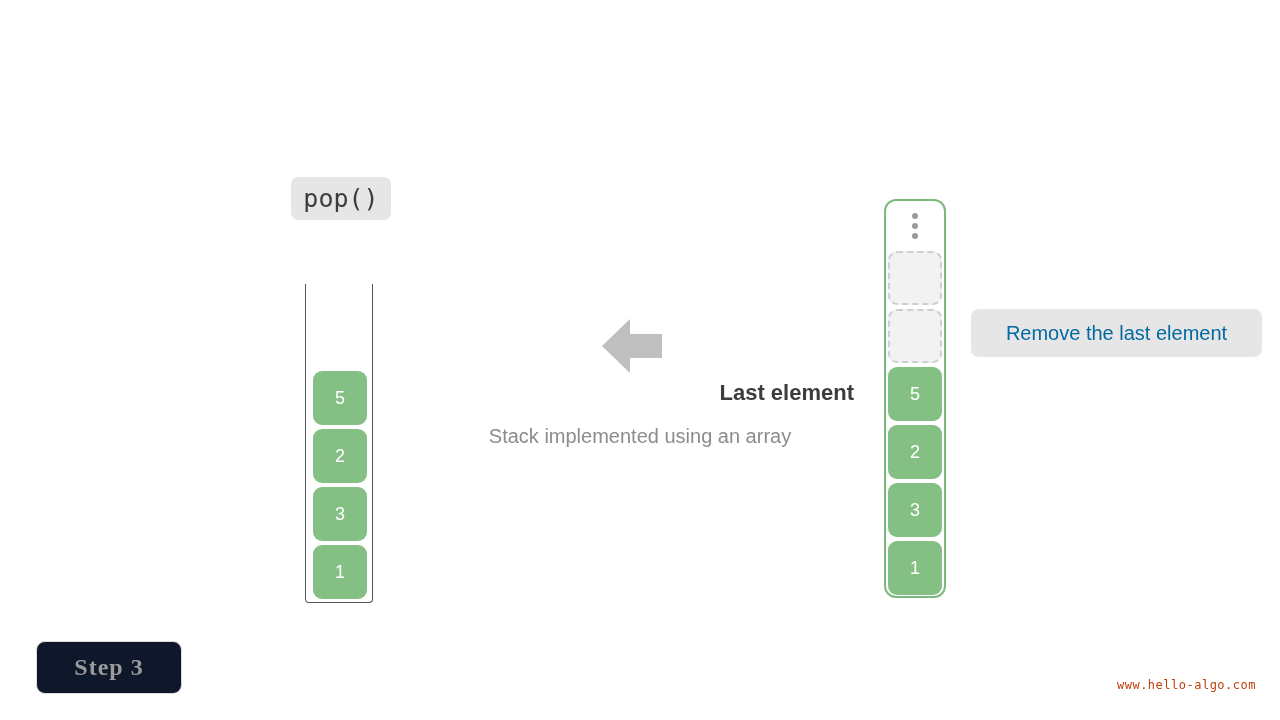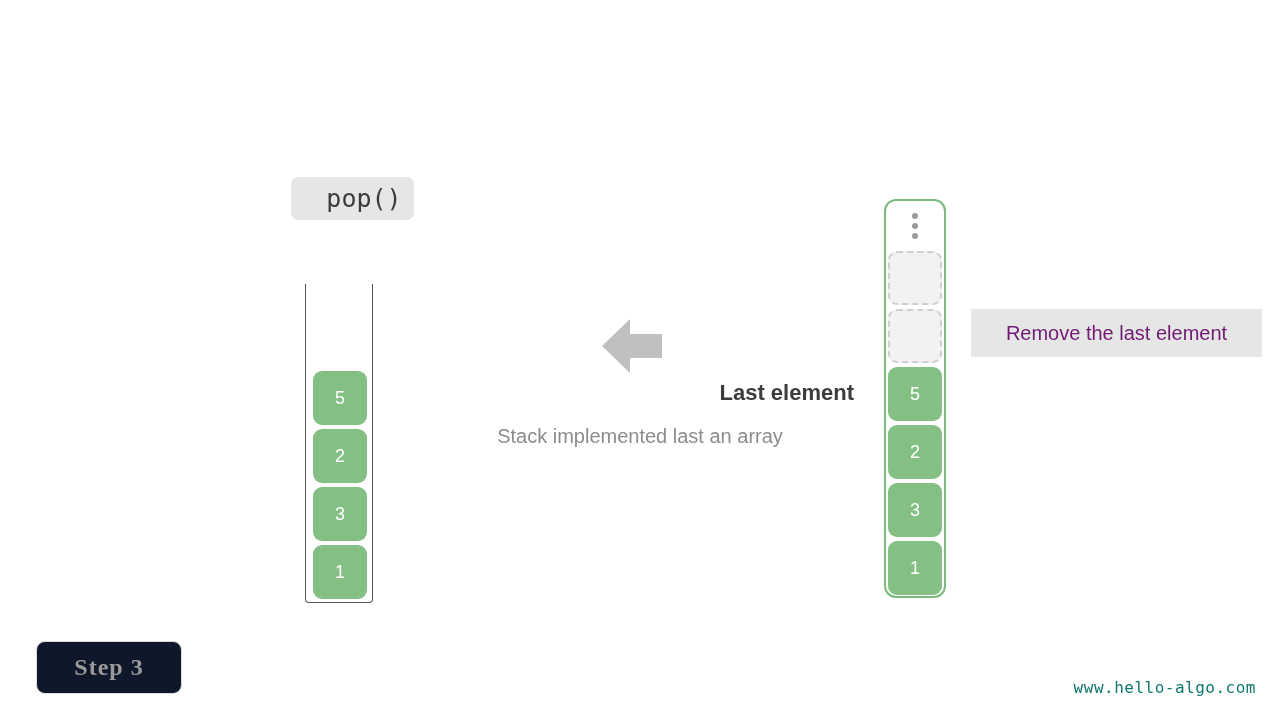--- a/index.html
+++ b/index.html
@@ -28,21 +28,20 @@
     height: 43px;
     background: #e6e6e6;
     border-radius: 7px;
     display: flex;
     align-items: center;
     justify-content: center;
     font-family: "DejaVu Sans Mono", monospace;
     font-size: 25px;
     color: #3c3c3c;
     letter-spacing: 0px;
-    padding-left: 23px;
   }
 
   
   .step-badge {
     position: absolute;
     left: 36px;
     top: 641px;
     width: 144px;
     height: 51px;
     background: #0f172a;
@@ -57,22 +56,22 @@
     color: #9a9a9a;
     letter-spacing: 1px;
   }
 
   
   .watermark {
     position: absolute;
     right: 24px;
     top: 678px;
     font-family: "DejaVu Sans Mono", monospace;
-    font-size: 16px;
-    color: #0f766e;
+    font-size: 12px;
+    color: #c2410c;
     letter-spacing: 0.5px;
   }
 
   
   .caption {
     position: absolute;
     left: 459px;
     top: 425px;
     width: 362px;
     text-align: center;
@@ -187,26 +186,26 @@
   }
 
   
   .callout {
     position: absolute;
     left: 971px;
     top: 309px;
     width: 291px;
     height: 48px;
     background: #e6e6e6;
-    border-radius: 0;
+    border-radius: 8px;
     display: flex;
     align-items: center;
     justify-content: center;
     font-size: 20px;
-    color: #701a75;
+    color: #0369a1;
   }
 </style>
 </head>
 <body>
 
 <div id="stage">
 
   <div class="op-label">pop()</div>
 
   <div class="u-container">
@@ -217,21 +216,21 @@
       <div class="cell filled">1</div>
     </div>
   </div>
 
   <div class="arrow">
     <svg width="60" height="54" viewBox="0 0 60 54" xmlns="http://www.w3.org/2000/svg">
       <polygon points="0,27 28,0 28,15 60,15 60,39 28,39 28,54" fill="#bfbfbf"></polygon>
     </svg>
   </div>
 
-  <div class="caption">Stack implemented last an array</div>
+  <div class="caption">Stack implemented using an array</div>
 
   <div class="annot last">Last element</div>
 
   <div class="stack-container">
     <div class="ellipsis">
       <i></i>
       <i></i>
       <i></i>
     </div>
     <div class="stack-cells">

